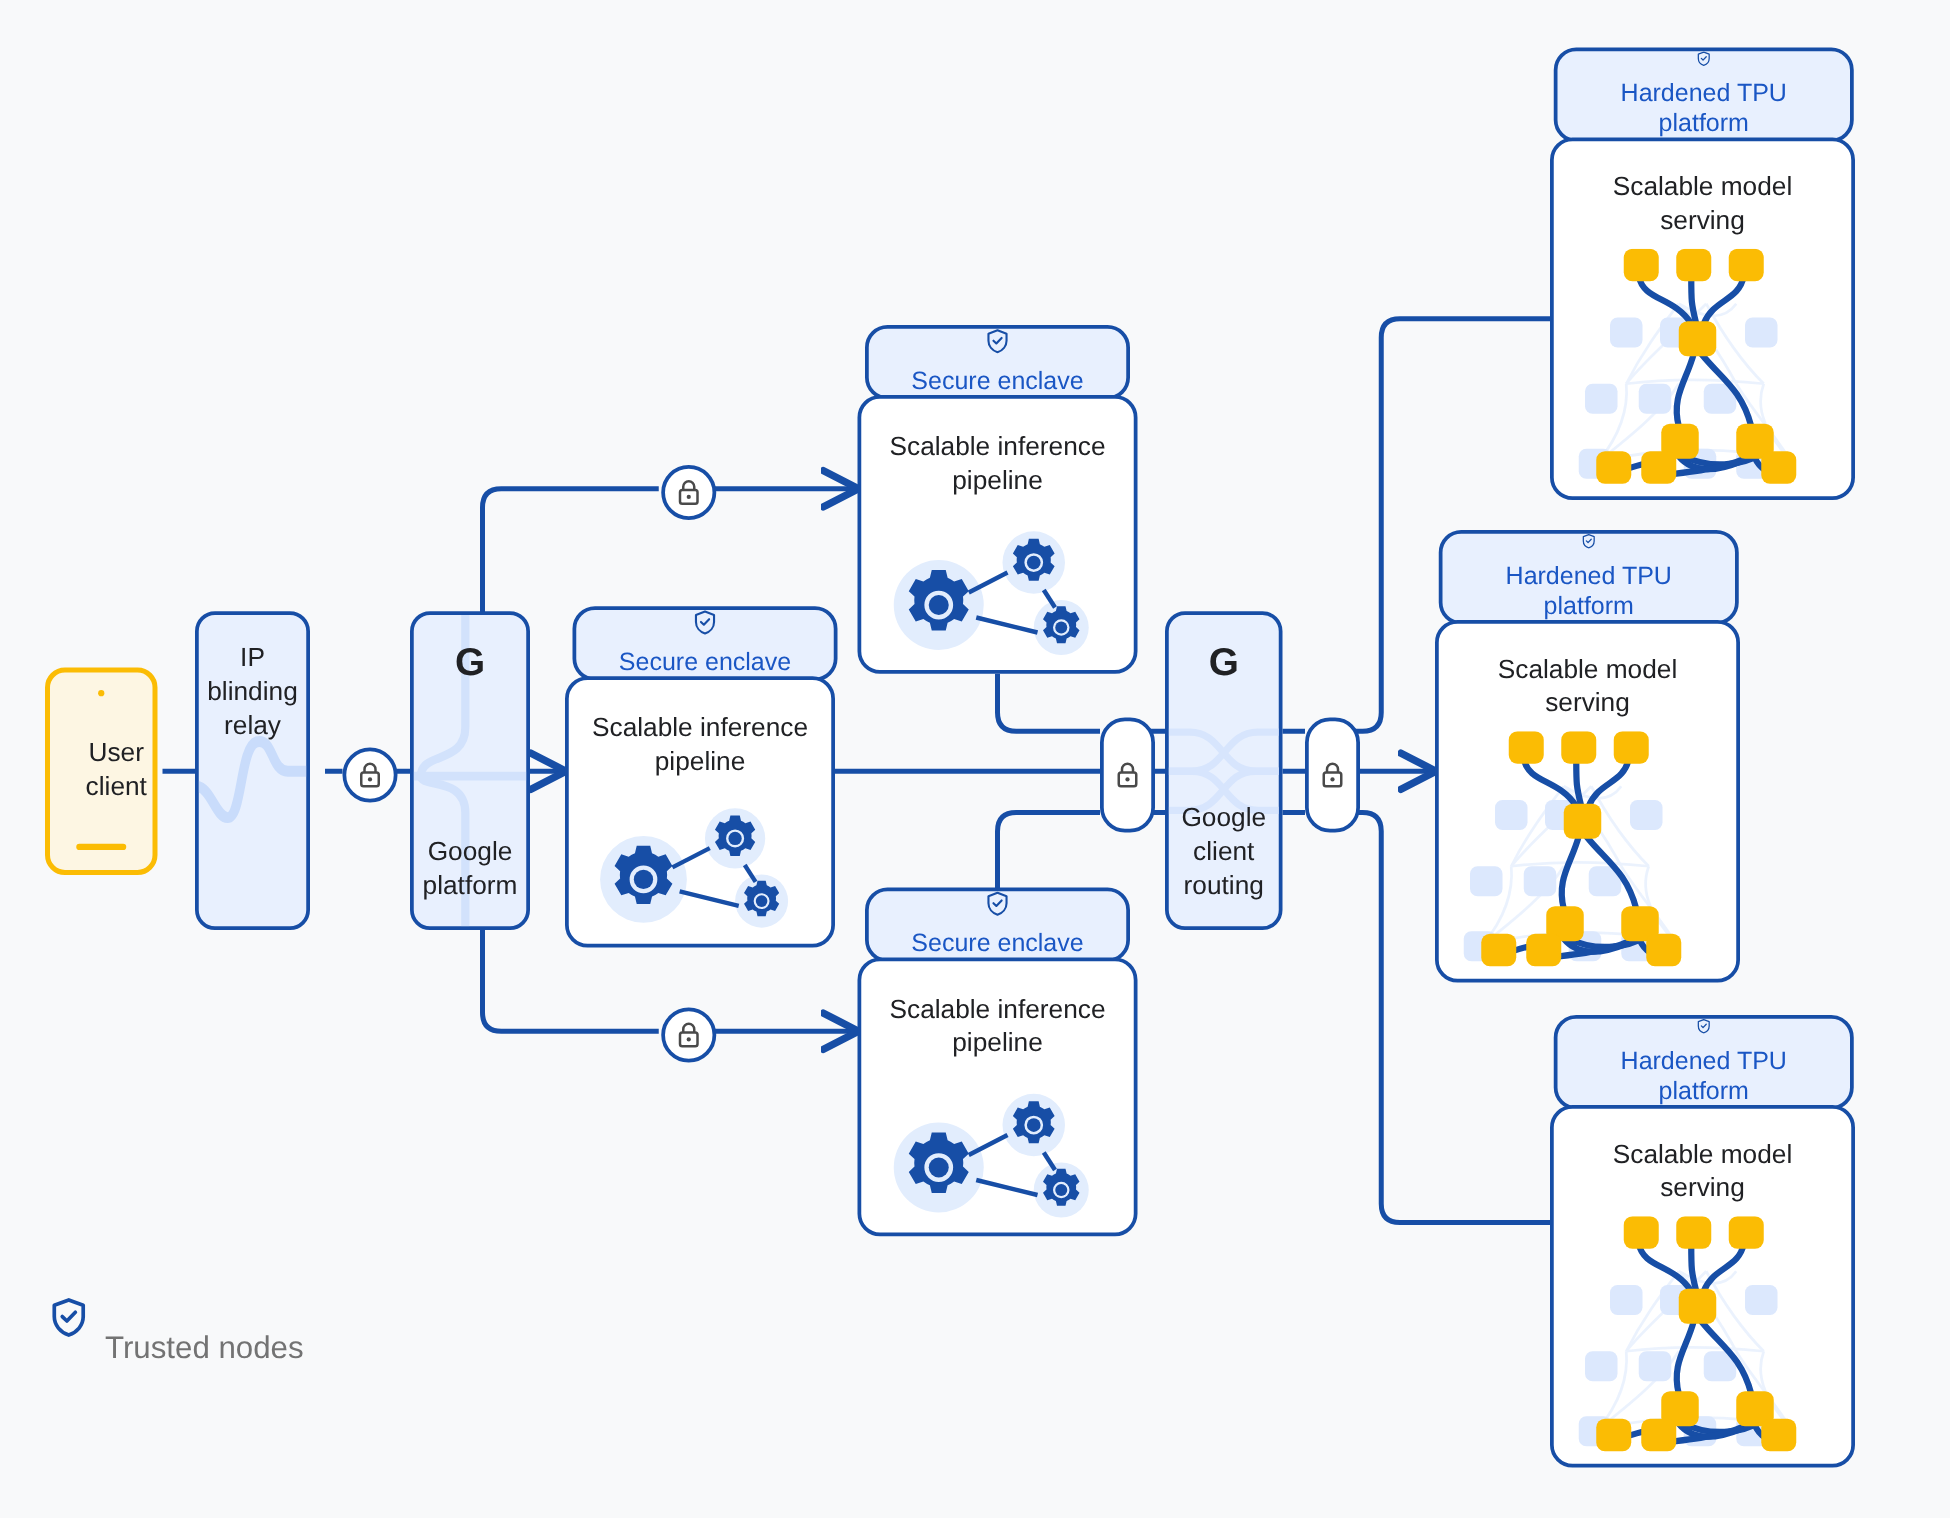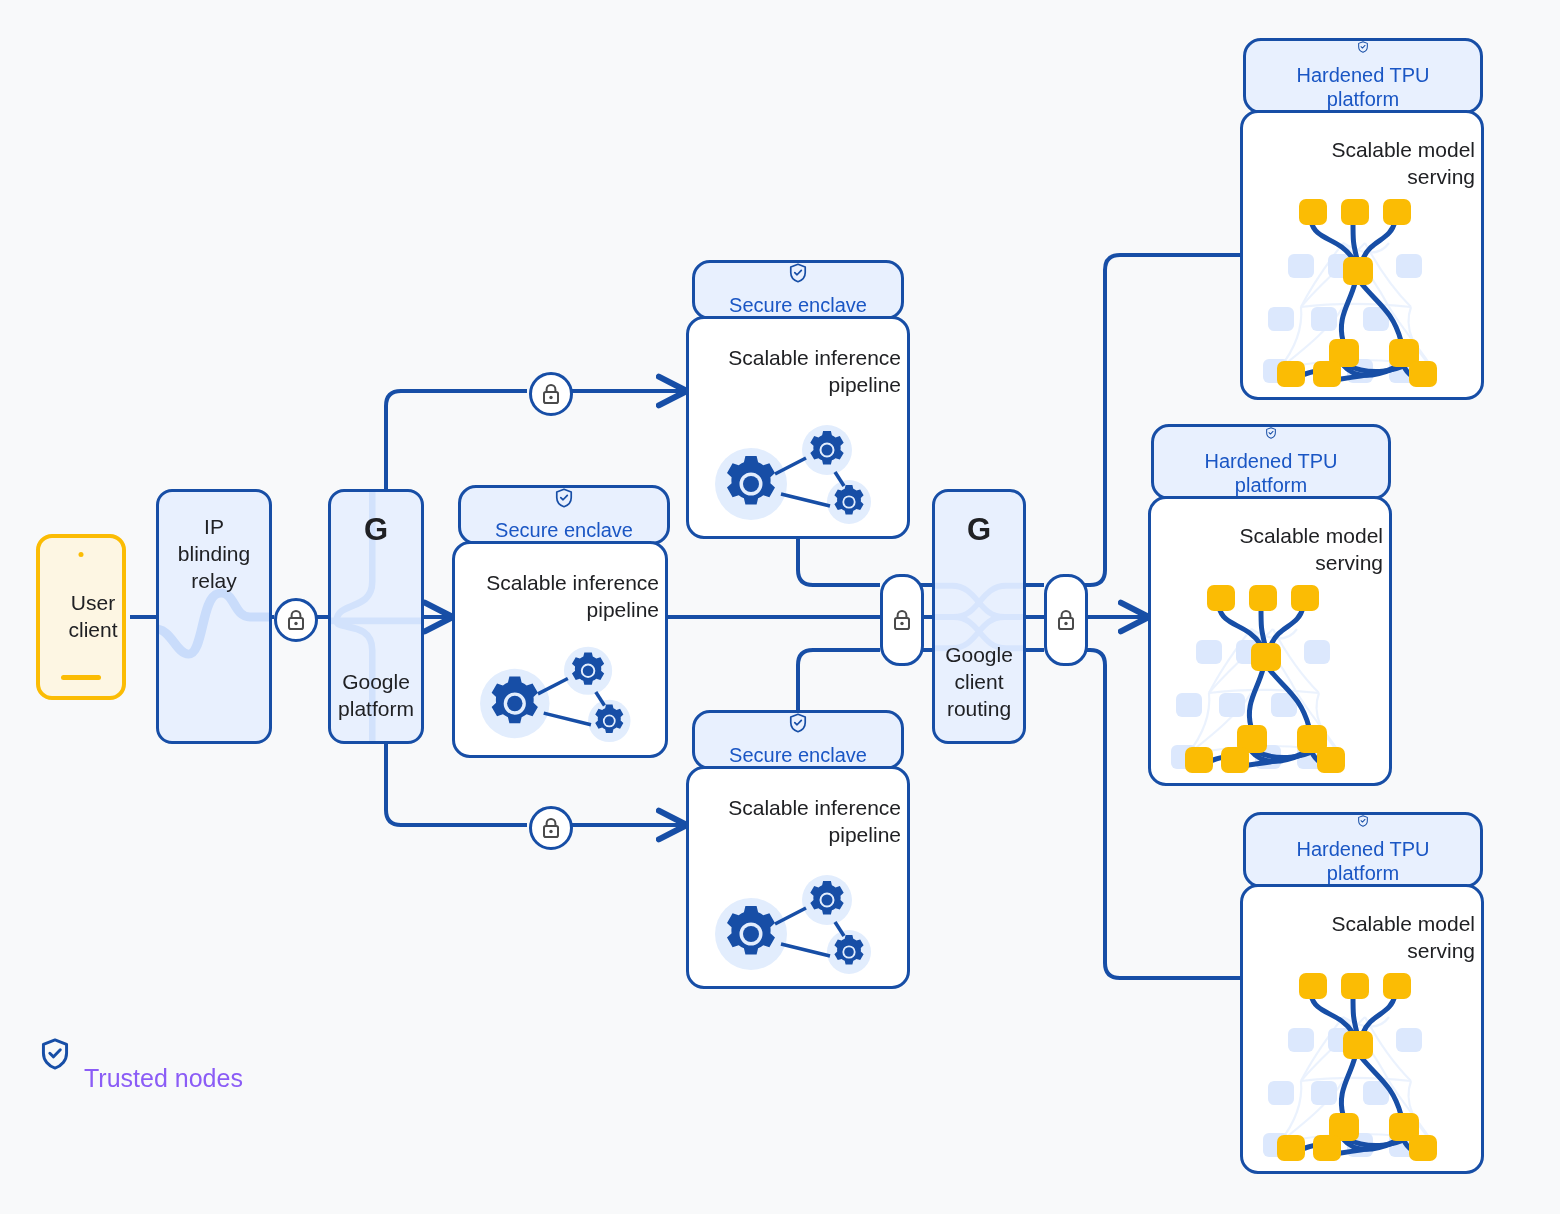--- a/index.html
+++ b/index.html
@@ -92,21 +92,21 @@
     position: absolute;
     border: 3px solid #174ea6;
     border-radius: 18px;
     background: #ffffff;
     box-sizing: border-box;
     z-index: 4;
     overflow: hidden;
   }
   .body-title {
     position: absolute; left: 6px; right: 6px;
-    text-align: right;
+    text-align: center;
     font-size: 21px; color: #202124; line-height: 1.28;
   }
 
   
   .lockcirc {
     position: absolute;
     width: 38px; height: 38px;
     border: 3px solid #174ea6;
     border-radius: 50%;
     background: #ffffff;
@@ -123,21 +123,21 @@
     display: flex; align-items: center; justify-content: center;
     z-index: 6;
   }
 
   
   .legend { position: absolute; }
   .legend-row {
     display: flex; align-items: center; gap: 14px;
     height: 44px;
   }
-  .legend-text { font-size: 25px; color: #8b5cf6; margin-top: 48px; }
+  .legend-text { font-size: 25px; color: #737373; margin-top: 48px; }
 </style>
 </head>
 <body>
 
 <div id="canvas">
 
   <svg id="wires" viewBox="0 0 1560 1214" width="1560" height="1214">
     <defs>
       <marker id="arw" markerWidth="9" markerHeight="9" refX="7.4" refY="4.5" orient="auto" markerUnits="strokeWidth">
         <path d="M0.6,0.9 L7.6,4.5 L0.6,8.1" fill="none" stroke="#174ea6" stroke-width="1.5" stroke-linecap="round" stroke-linejoin="round"></path>
@@ -183,21 +183,21 @@
 
   <div class="node phone" style="left:36px; top:534px; width:90px; height:166px;">
     <span class="phone-dot"></span>
     <div class="phone-label">
       <span>User</span><br>
       <span>client</span>
     </div>
     <span class="phone-bar"></span>
   </div>
 
-  <div class="node infra" style="left:156px; top:489px; width:116px; height:255px;">
+  <div class="node infra" style="left:156px; top:489px; width:92px; height:255px;">
     <svg class="infra-art" viewBox="0 0 104 255" preserveAspectRatio="none">
       <path d="M-4,140 C12,140 16,166 28,166 C42,166 40,108 56,104 C72,100 70,128 86,128 L108,128" fill="none" stroke="#c9dcfb" stroke-width="9" stroke-linecap="round"></path>
     </svg>
     <div class="infra-label" style="top:22px;">
       <span>IP</span><br>
       <span>blinding</span><br>
       <span>relay</span>
     </div>
   </div>
 

